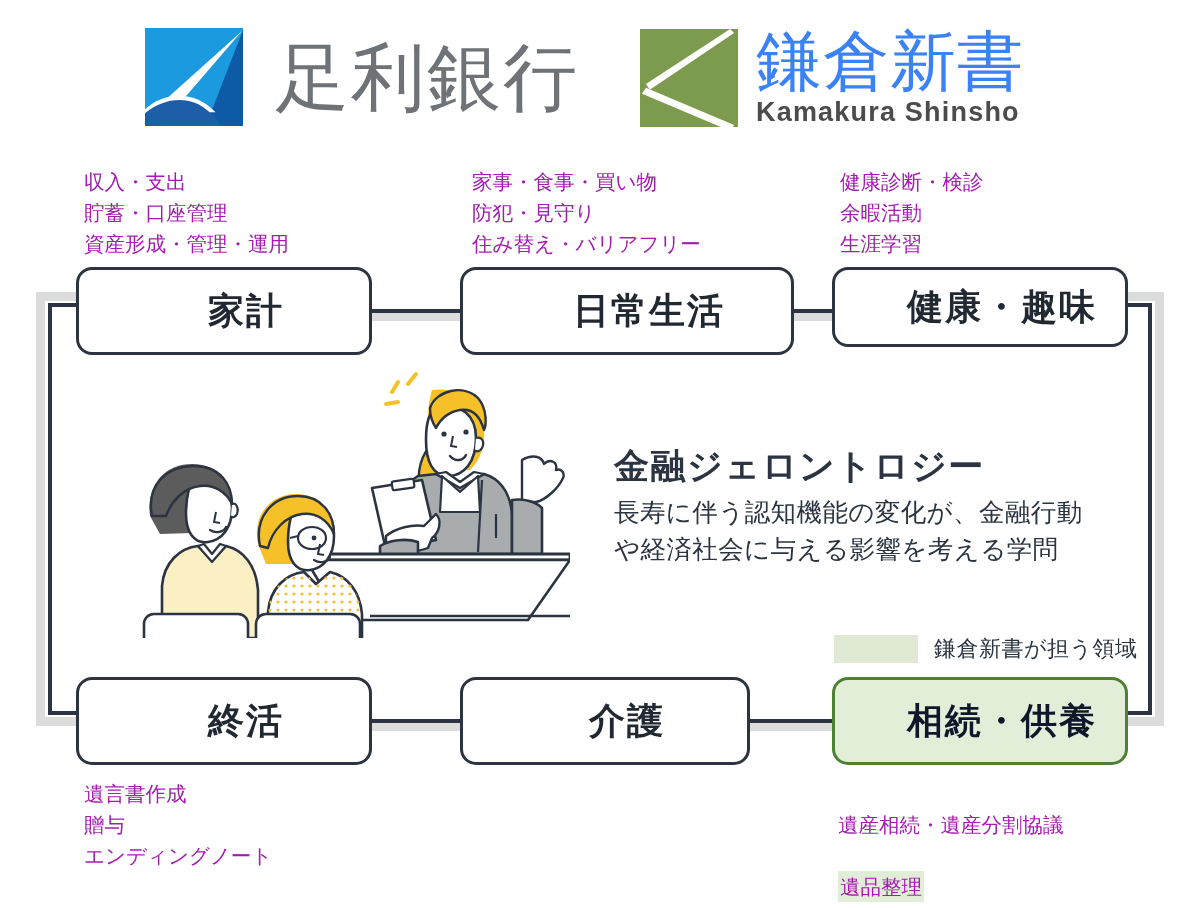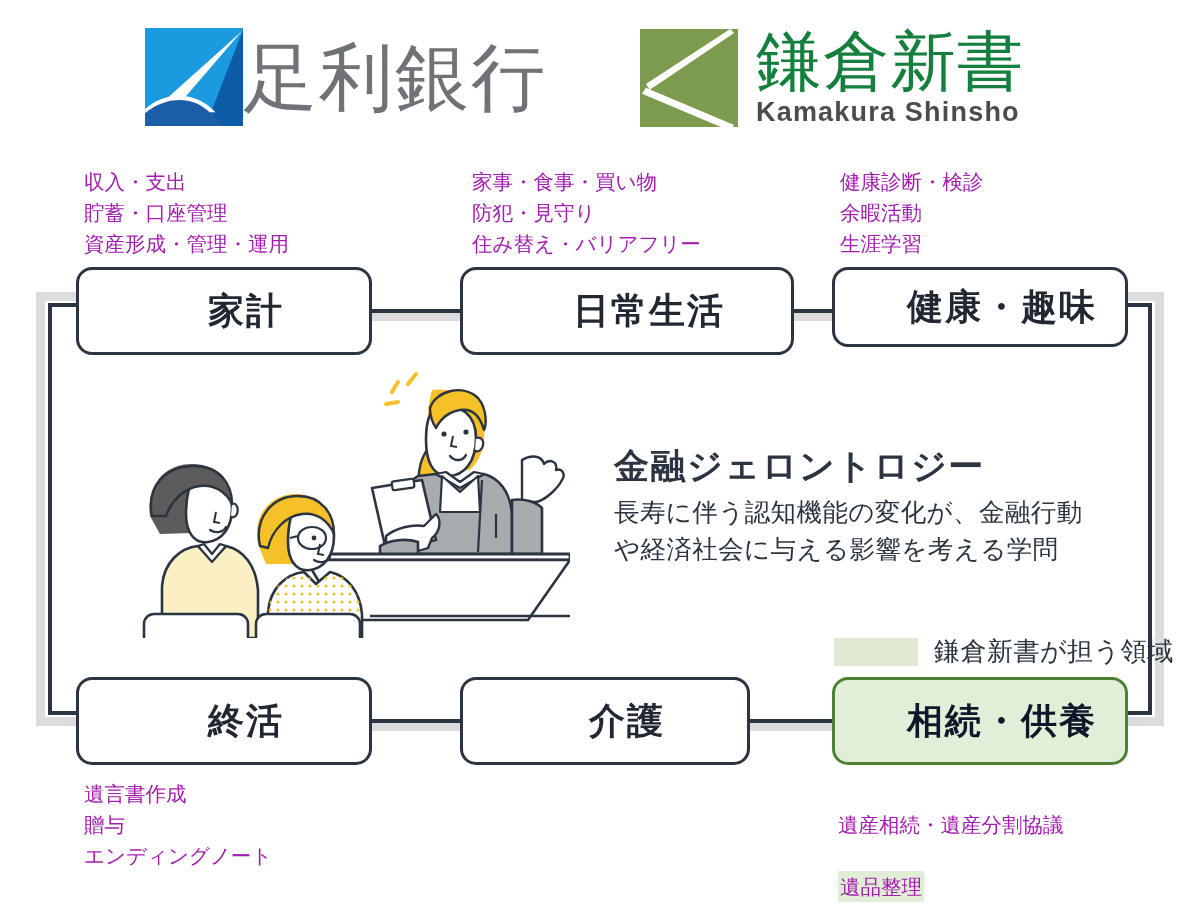--- a/index.html
+++ b/index.html
@@ -12,28 +12,28 @@
   }
   #stage{position:relative;width:1200px;height:908px;}
 
   
   .logo-row{position:absolute;left:0;top:0;width:1200px;height:155px;}
   .logo{position:absolute;display:flex;align-items:center;}
   .logo-ashikaga{left:145px;top:28px;}
   .logo-kamakura{left:640px;top:28px;}
   .mark{width:98px;height:98px;flex:0 0 98px;position:relative;overflow:hidden;}
   .mark svg{display:block;width:100%;height:100%;}
-  .logo-word{margin-left:0;line-height:1;}
+  .logo-word{margin-left:32px;line-height:1;}
   .ashikaga-word{
     font-size:74px;font-weight:500;color:#6f7276;
     letter-spacing:2px;font-family:"DejaVu Sans",sans-serif;
   }
   .kamakura-word{display:flex;flex-direction:column;margin-left:18px;}
   .kamakura-jp{
-    font-size:66px;color:#15803d;letter-spacing:1px;line-height:1.02;
+    font-size:66px;color:#3b82f6;letter-spacing:1px;line-height:1.02;
     font-family:"DejaVu Sans",sans-serif;font-weight:400;
   }
   .kamakura-en{
     font-size:27px;font-weight:bold;color:#4c4c4c;letter-spacing:1.2px;
     margin-top:2px;font-family:"Liberation Sans",sans-serif;
   }
 
   
   .caption{position:absolute;font-size:20.5px;line-height:31px;color:#a21caf;white-space:pre-line;}
   .cap-top-left{left:84px;top:166px;}
@@ -61,21 +61,21 @@
   }
 
   
   .center-text{position:absolute;left:614px;top:444px;z-index:4;}
   .center-title{font-size:35px;font-weight:bold;color:#2b3440;letter-spacing:1.5px;line-height:1.25;}
   .center-desc{font-size:25.5px;color:#2b3440;line-height:37px;margin-top:6px;letter-spacing:0.4px;}
 
   
   .legend{position:absolute;left:834px;top:634px;display:flex;align-items:center;z-index:6;}
   .legend-swatch{width:84px;height:28px;background:#dfe9d4;flex:0 0 84px;}
-  .legend-label{margin-left:16px;font-size:26px;color:#2b3440;letter-spacing:0.5px;}
+  .legend-label{margin-left:16px;font-size:22px;color:#2b3440;letter-spacing:0.5px;}
 
   
   .illus{position:absolute;left:140px;top:368px;width:430px;height:270px;z-index:4;}
   .illus svg{display:block;width:100%;height:100%;}
 </style>
 </head>
 <body>
 
 <div id="stage">
 

